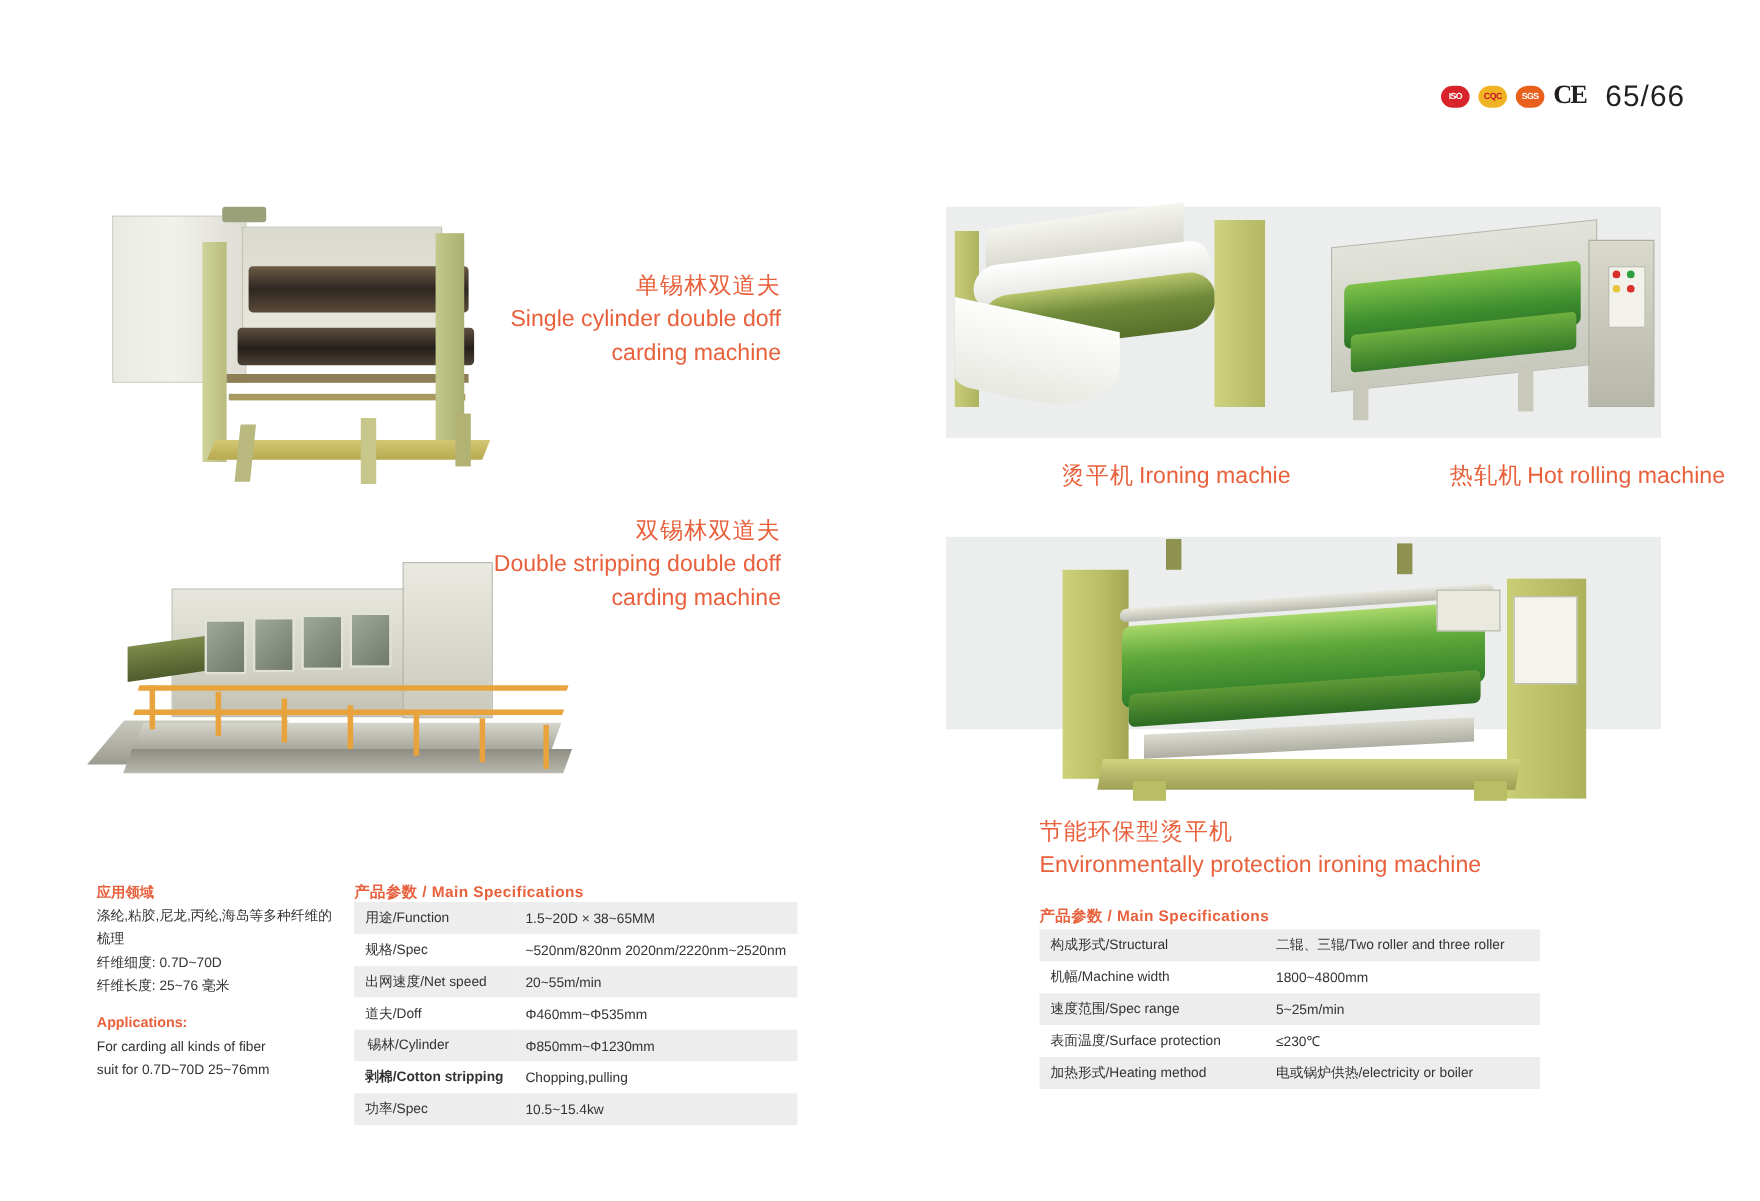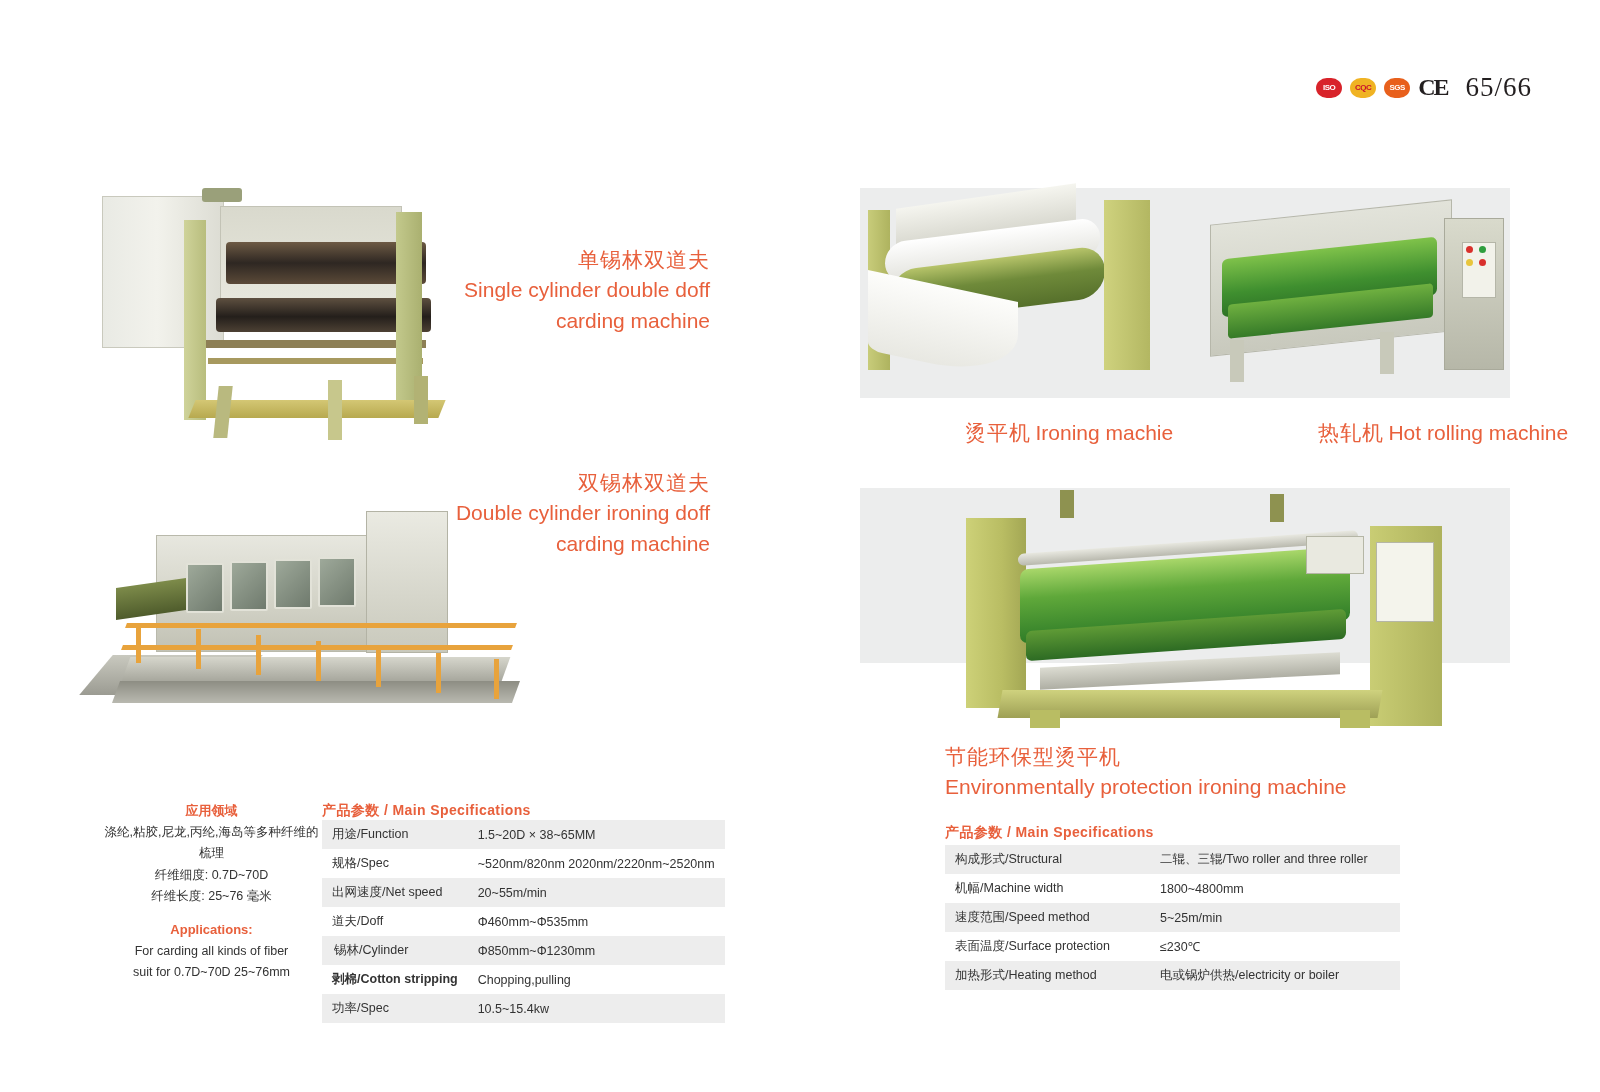--- a/index.html
+++ b/index.html
@@ -45,21 +45,21 @@
     font-weight: bold;
     letter-spacing: -2px;
     color: #231f20;
     font-family: "Liberation Serif", serif;
   }
   .page-num {
     font-size: 27px;
     color: #231f20;
     letter-spacing: 1px;
     margin-left: 10px;
-    font-family: Liberation Serif, serif;
+    font-family: Liberation Sans, sans-serif;
   }
 
   
   .photo {
     position: absolute;
     overflow: hidden;
   }
 
   .caption-right {
     position: absolute;
@@ -101,27 +101,26 @@
     white-space: nowrap;
   }
   table.spec tr:nth-child(odd) td { background: #ededed; }
   table.spec tr:nth-child(even) td { background: #ffffff; }
   table.spec td.k { width: 160px; margin-top: 12px; }
   table.spec td.v { }
 
   
   .app-block {
     position: absolute;
-    left: 104px;
+    left: 88px;
     top: 800px;
     width: 215px;
     font-size: 12.5px;
     line-height: 1.7;
     color: #333;
-    text-align: center;
   }
   .app-heading {
     color: #e8603c;
     font-weight: bold;
     font-size: 13px;
   }
   .app-heading2 {
     color: #e8603c;
     font-weight: bold;
     font-size: 13px;
@@ -371,21 +370,21 @@
 </div>
 
 <div class="caption-right" style="left:380px; top:245px; width:330px;">
   <div class="caption-cn">单锡林双道夫</div>
   <div class="caption-en">Single cylinder double doff</div>
   <div class="caption-en">carding machine</div>
 </div>
 
 <div class="caption-right" style="left:380px; top:468px; width:330px;">
   <div class="caption-cn">双锡林双道夫</div>
-  <div class="caption-en">Double cylinder ironing doff</div>
+  <div class="caption-en">Double stripping double doff</div>
   <div class="caption-en">carding machine</div>
 </div>
 
 <div class="mbox" id="card2">
   <div class="c2-main"></div>
   <div class="c2-tower"></div>
   <div class="c2-win" style="left:90px; top:58px;"></div>
   <div class="c2-win" style="left:134px; top:56px;"></div>
   <div class="c2-win" style="left:178px; top:54px;"></div>
   <div class="c2-win" style="left:222px; top:52px;"></div>
@@ -512,21 +511,21 @@
   <tbody id="spec-right-body">
       <tr>
         <td class="k" style="width: 185px;">构成形式/Structural</td>
         <td class="v">二辊、三辊/Two roller and three roller</td>
       </tr>
       <tr>
         <td class="k" style="width: 185px;">机幅/Machine width</td>
         <td class="v">1800~4800mm</td>
       </tr>
       <tr>
-        <td class="k" style="width: 185px;">速度范围/Speed method</td>
+        <td class="k" style="width: 185px;">速度范围/Spec range</td>
         <td class="v">5~25m/min</td>
       </tr>
       <tr>
         <td class="k" style="width: 185px;">表面温度/Surface protection</td>
         <td class="v">≤230℃</td>
       </tr>
       <tr>
         <td class="k" style="width: 185px;">加热形式/Heating method</td>
         <td class="v">电或锅炉供热/electricity or boiler</td>
       </tr>

